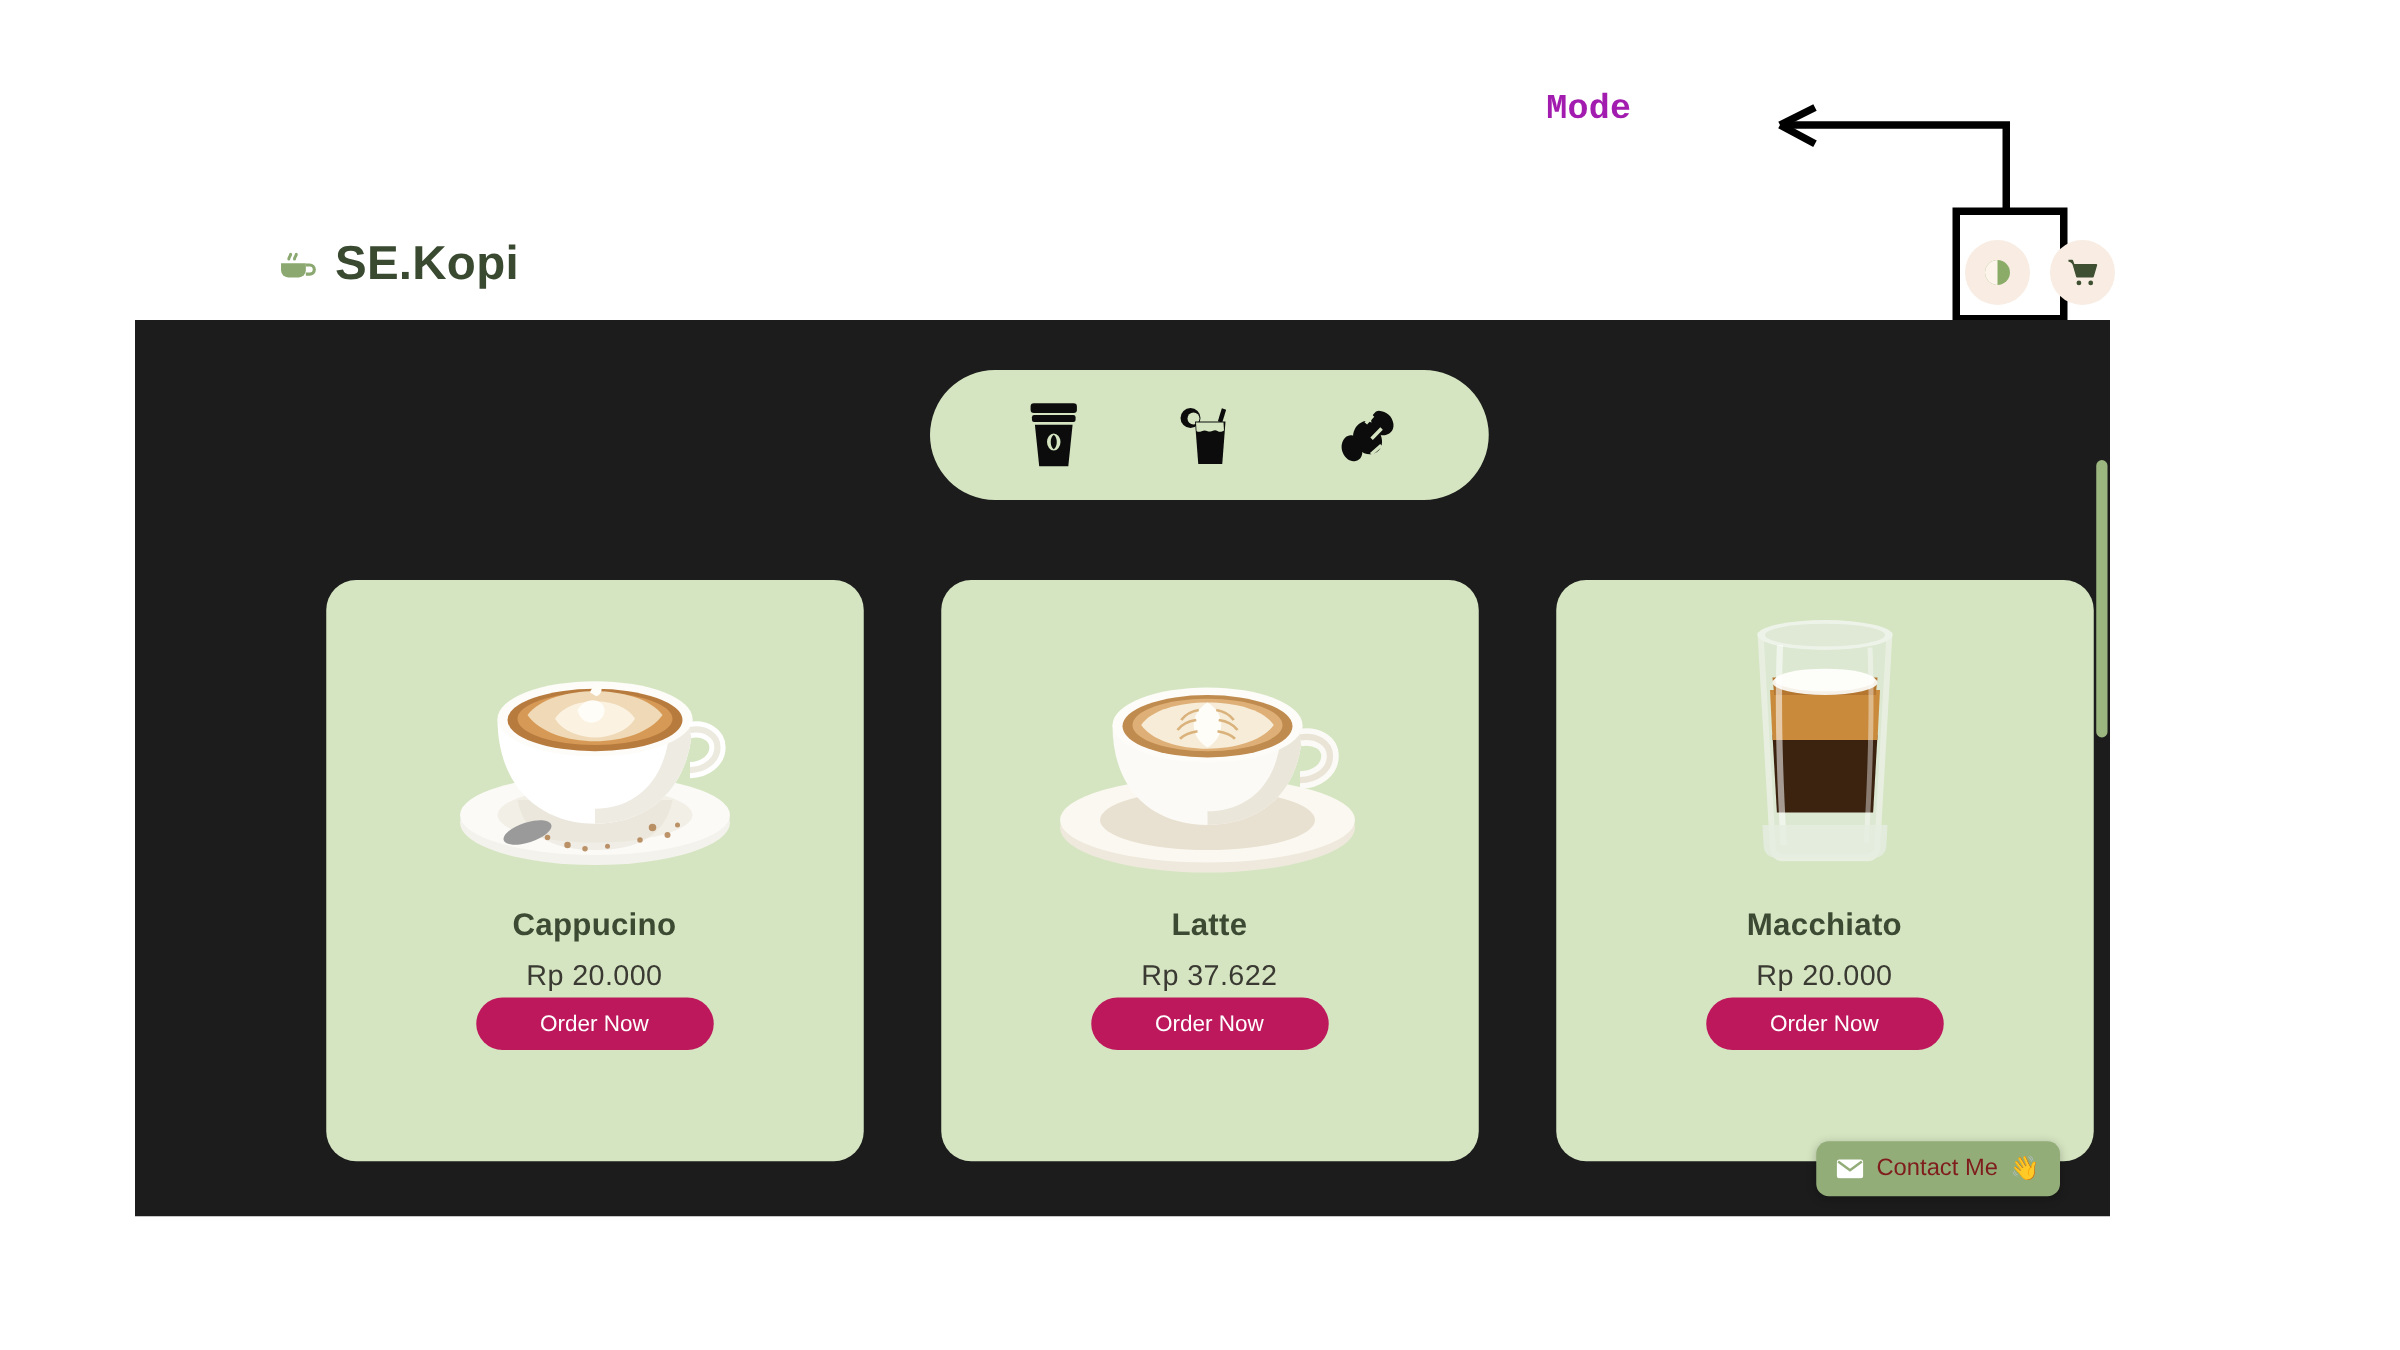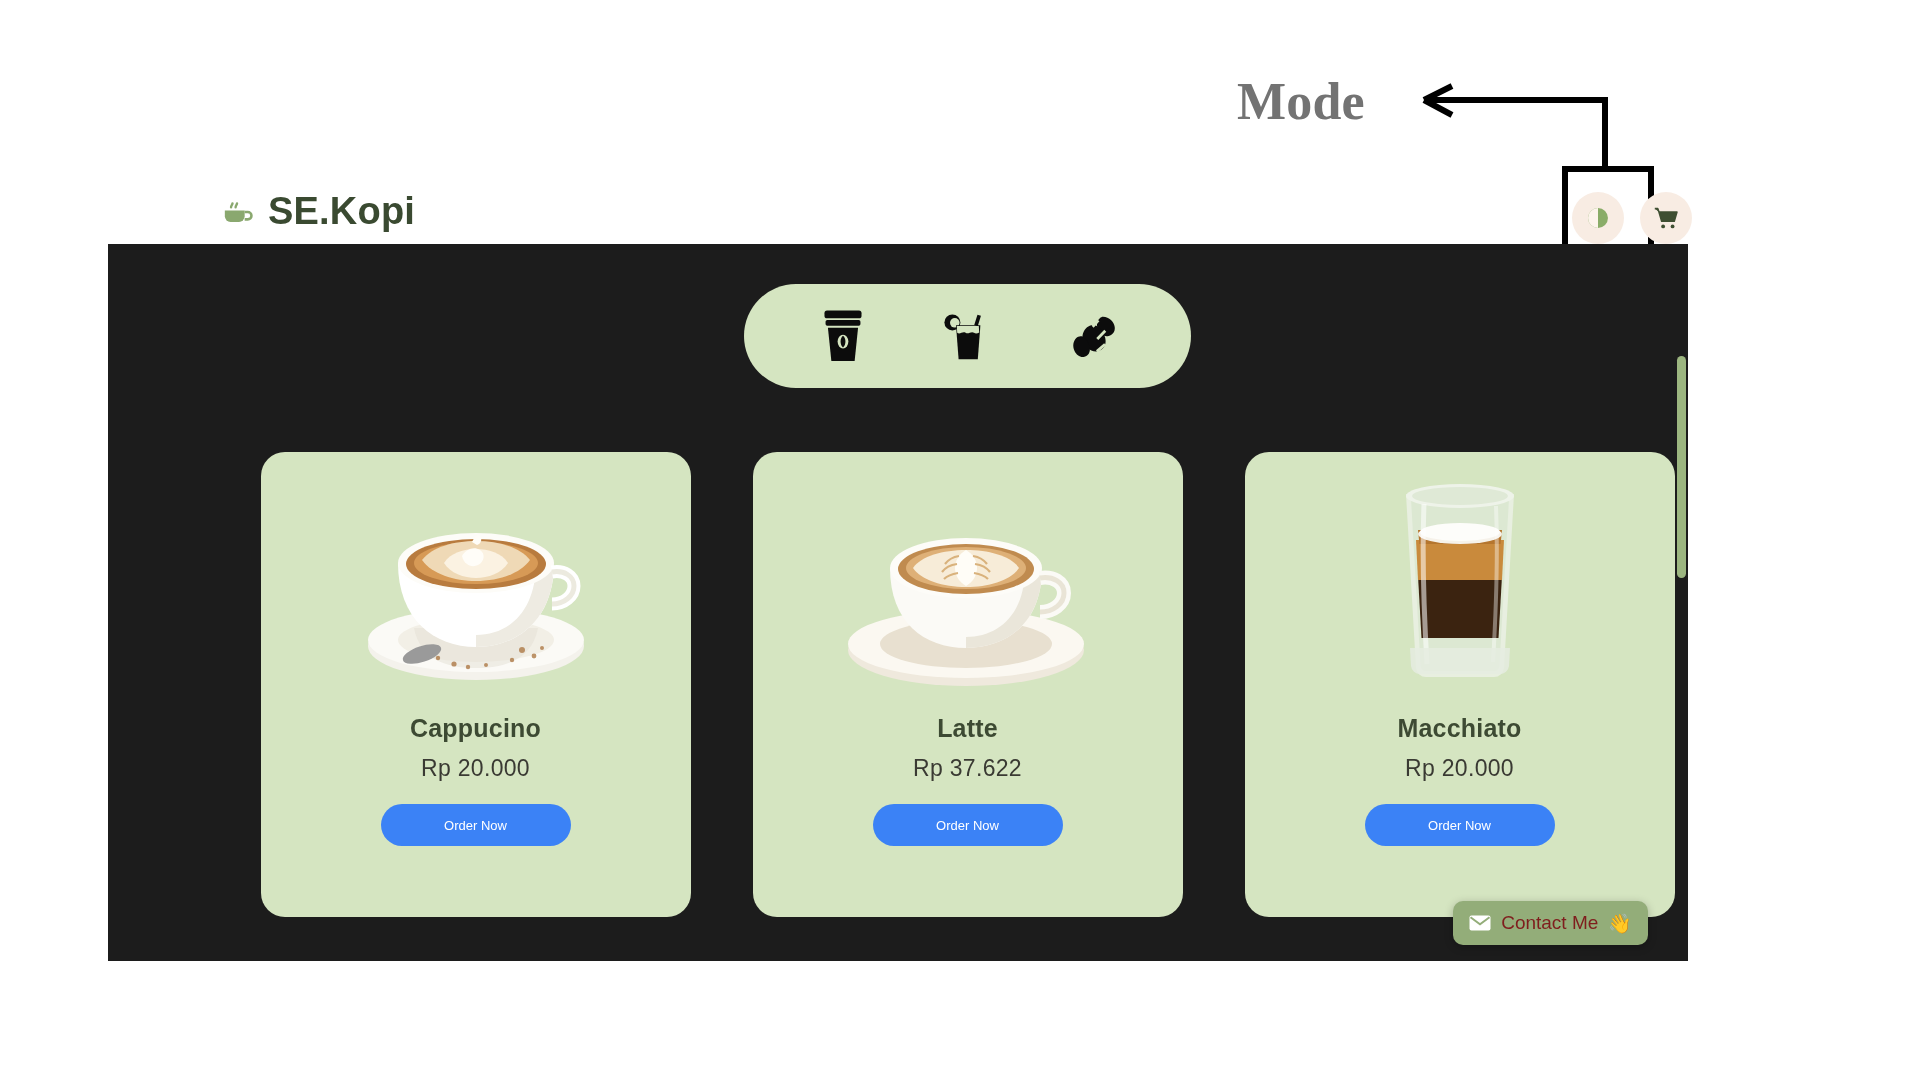--- a/index.html
+++ b/index.html
@@ -7,22 +7,22 @@
     width: 1920px; height: 1080px;
     background: #ffffff;
     font-family: "Liberation Sans", sans-serif;
     overflow: hidden;
   }
   #stage { position: relative; width: 1920px; height: 1080px; background:#fff; }
 
   
   .anno-label {
     position: absolute; left: 1237px; top: 72px;
-    font-size: 52px; font-weight: 700; letter-spacing: .2px;
-    color: #737373; font-family: Liberation Serif, serif;
+    font-size: 28px; font-weight: 700; letter-spacing: .2px;
+    color: #a21caf; font-family: Liberation Mono, monospace;
   }
   .anno-svg { position: absolute; left: 1400px; top: 60px; }
   .anno-box {
     position: absolute; left: 1562px; top: 166px;
     width: 92px; height: 92px;
     border: 6px solid #000; background: transparent;
   }
 
   
   .topbar {
@@ -57,21 +57,21 @@
   }
   .round-btn {
     width: 52px; height: 52px; border-radius: 50%;
     background: #f8ece3;
     display: flex; align-items: center; justify-content: center;
     cursor: pointer;
   }
 
   
   .panel {
-    position: absolute; left: 108px; top: 244px;
+    position: absolute; left: 108px; top: 256px;
     width: 1580px; height: 717px;
     background: #1c1c1c;
     overflow: hidden;
     text-decoration: underline;
   }
 
   
   .catpill {
     position: absolute; left: 636px; top: 40px;
     width: 447px; height: 104px;
@@ -94,23 +94,23 @@
   }
   .card-img { width: 300px; height: 232px; display:block; }
   .card-title {
     font-size: 25px; font-weight: 700; color: #3d4a33;
     margin-top: 14px; letter-spacing: .2px;
   }
   .card-price {
     font-size: 23px; color: #3a3a33; margin-top: 12px; letter-spacing: .3px;
   }
   .order-btn {
-    margin-top: 22px; width: 190px; height: 42px;
-    background: #3b82f6; color: #ffffff; border: none;
-    border-radius: 21px; font-size: 13px;
+    margin-top: 4px; width: 190px; height: 42px;
+    background: #be185d; color: #ffffff; border: none;
+    border-radius: 21px; font-size: 18px;
     font-family: "Liberation Sans", sans-serif; cursor: pointer;
     display:flex; align-items:center; justify-content:center;
   }
 
   
   .scrollbar-track {
     position: absolute; right: 0px; top: 0px;
     width: 12px; height: 717px; background: transparent;
   }
   .scrollbar-thumb {

